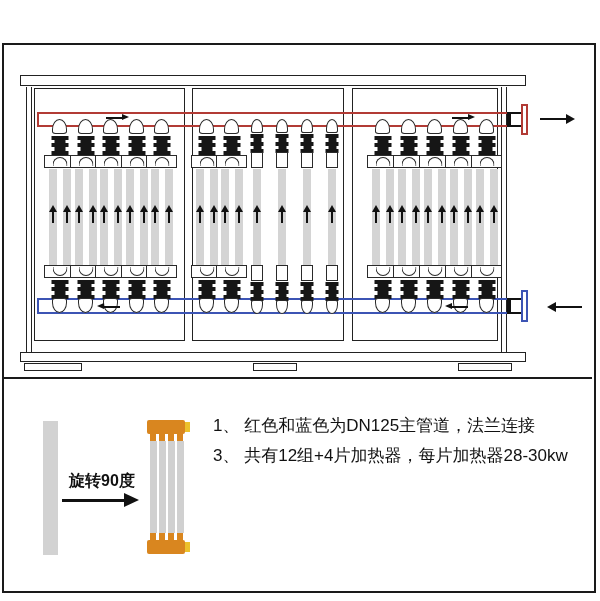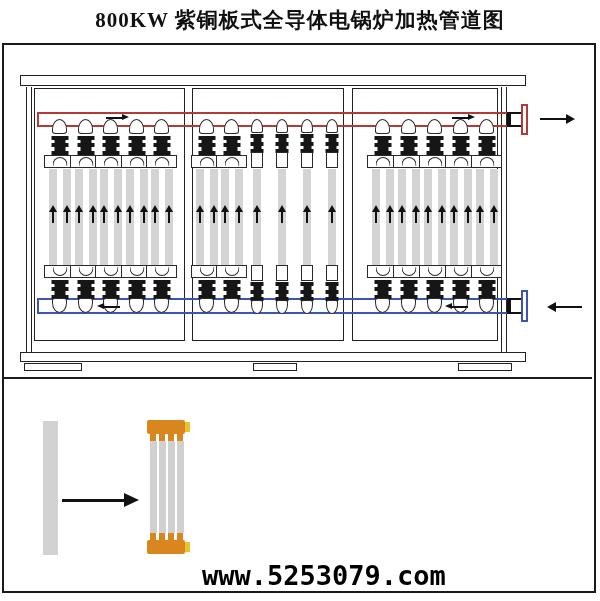--- a/index.html
+++ b/index.html
@@ -84,21 +84,20 @@
   #notes{left:213px;top:411px;width:375px;font-size:17px;line-height:29.5px;}
   #notes .line{white-space:nowrap;}
   #watermark{left:202px;top:560px;font-family:"DejaVu Sans Mono", monospace;
      font-weight:bold;font-size:27px;z-index:6;color:#000;}
 </style>
 </head>
 <body>
 
 <div id="page">
 
-  <div class="abs" id="title">800KW 紫铜板式全导体电锅炉加热管道图</div>
 
   <div class="abs" id="frame"></div>
   <div class="abs" id="divider"></div>
 
   <div class="abs" id="lid"></div>
   <div class="abs wall" style="left:26px"></div>
   <div class="abs wall" style="left:501px"></div>
   <div class="abs" id="base"></div>
   <div class="abs foot" style="left:24px;width:56px"></div>
   <div class="abs foot" style="left:253px;width:42px"></div>
@@ -573,20 +572,21 @@
           <i class="n"></i>
           <i class="w"></i>
           <i class="n"></i>
           <i class="w"></i>
         </div>
         <div class="dome dome-bot" style="left:8px;top:179px;width:13px;height:13px"></div>
       </div>
     </div>
 
   <div class="abs" id="plate-side"></div>
+  <div class="abs" id="rotate-label">旋转90度</div>
   <div class="abs h-arrow right" id="rotate-arrow" style="left:62px;top:499px;width:62px"></div>
 
   <div class="abs" id="heater-front">
     <div class="cap" style="top:0"></div>
     <div class="tab" style="top:2px"></div>
     <div class="stub" style="left:3px;top:13px"></div>
     <div class="stub" style="left:12px;top:13px"></div>
     <div class="stub" style="left:21px;top:13px"></div>
     <div class="stub" style="left:30px;top:13px"></div>
     <div class="ltube" style="left:3px"></div>
@@ -595,16 +595,17 @@
     <div class="ltube" style="left:30px"></div>
     <div class="stub" style="left:3px;top:113px"></div>
     <div class="stub" style="left:12px;top:113px"></div>
     <div class="stub" style="left:21px;top:113px"></div>
     <div class="stub" style="left:30px;top:113px"></div>
     <div class="cap" style="top:120px"></div>
     <div class="tab" style="top:122px"></div>
   </div>
 
   <div class="abs" id="notes">
+    <div class="line">1、 红色和蓝色为DN125主管道，法兰连接</div>
+    <div class="line">3、 共有12组+4片加热器，每片加热器28-30kw</div>
   </div>
 
-  <div class="abs" id="watermark">www.5253079.com</div>
 </div>
 
 </body></html>

